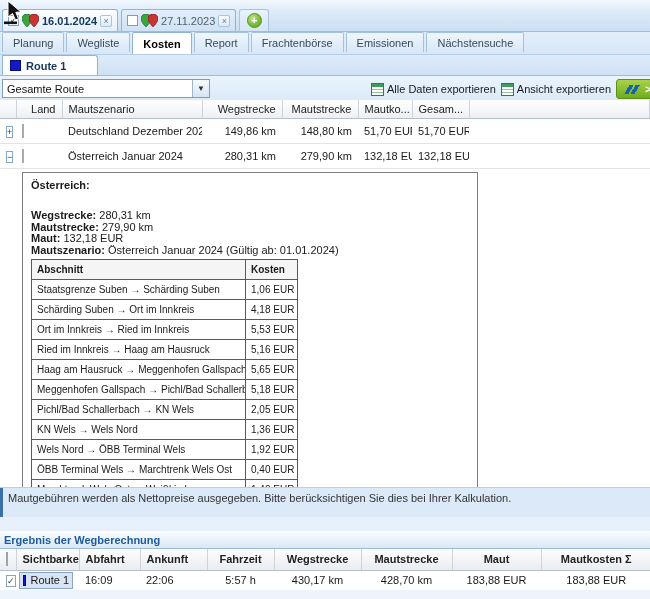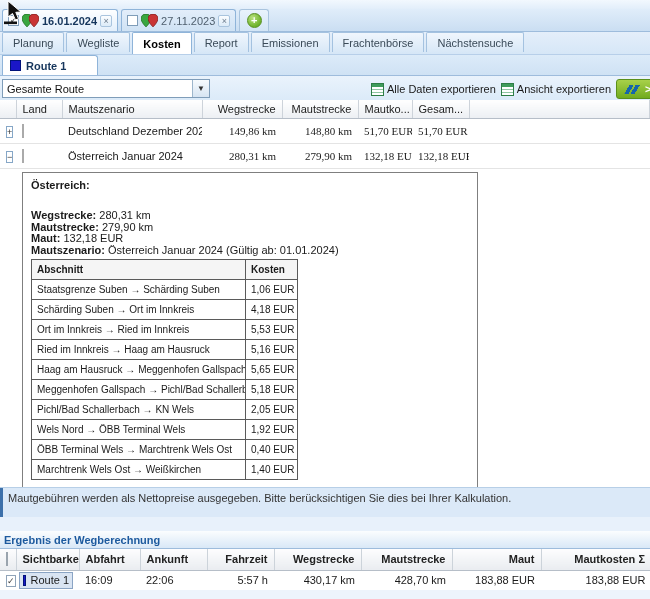--- a/index.html
+++ b/index.html
@@ -46,23 +46,23 @@
   .toll-btn { height:20px; display:flex; align-items:center; gap:5px; padding:0 9px; border:1px solid #5a8f1a; border-radius:3px; background:linear-gradient(#a8d14a,#71ab1e); color:#fff; font-weight:bold; }
   .toll-logo { display:inline-block; width:14px; height:9px; background:
       linear-gradient(105deg, transparent 0 2px, #1565ab 2px 6px, transparent 6px 8px, #1565ab 8px 12px, transparent 12px); transform:skewX(-18deg); }
 
   
   .main-area { position:absolute; top:100px; left:0; right:0; height:387px; background:#fff; overflow:hidden; }
   table { border-collapse:collapse; table-layout:fixed; }
   .toll-table { width:650px; }
   .toll-table th { height:18px; background:linear-gradient(#ffffff,#eceff3); border-bottom:1px solid #b6bec8; border-right:1px solid #cdd3da; font-weight:normal; color:#222; padding:0 6px; text-align:left; overflow:hidden; white-space:nowrap; }
   .toll-table th.r { text-align:right; }
-  .toll-table th.c { text-align:left; }
+  .toll-table th.c { text-align:right; }
   .toll-table td { height:25px; border-bottom:1px solid #e4e4e4; padding:0 6px; white-space:nowrap; overflow:hidden; }
-  .toll-table td.r { text-align:right;font-family:Liberation Serif, serif; }
+  .toll-table td.r { text-align:right; }
   .expander { width:11px; height:11px; border:1px solid #86a7c7; background:#fff; font-size:9px; line-height:9px; text-align:center; color:#333; margin:0 auto; }
   .flag { width:19px; height:12px; border:1px solid #aaa; margin:0 auto; }
   .flag-de { background:linear-gradient(#1a1a1a 0 33%, #d22 33% 66%, #fc0 66%); }
   .flag-at { background:linear-gradient(#d03438 0 33%, #fff 33% 66%, #d03438 66%); }
 
   
   .detail-panel { position:absolute; left:22px; top:72px; width:456px; height:330px; background:#fff; border:1px solid #7f7f7f; padding:6px 8px; overflow:hidden; }
   .detail-title { font-weight:bold; margin-bottom:19px; }
   .detail-line { line-height:11.6px; }
   .detail-line b { font-weight:bold; }
@@ -75,21 +75,21 @@
   .info-panel { position:absolute; top:487px; left:0; right:0; height:30px; background:#dbe9f8; border-top:1px solid #b7cfe7; padding:3px 6px 0 8px; }
   .info-panel::before { content:""; position:absolute; left:0; top:0; bottom:0; width:3px; background:#3c70aa; }
   .info-title { font-weight:bold; color:#000; }
   .info-body { color:#333; margin-top:1px; }
   .gap-band { position:absolute; top:517px; left:0; right:0; height:14px; background:#e8f1fb; }
   .result-bar { position:absolute; top:531px; left:0; right:0; height:18px; background:linear-gradient(#fbfdfe,#d9e8f7); border-bottom:1px solid #9ebcdc; display:flex; align-items:center; padding-left:4px; }
   .result-title { font-weight:bold; color:#1d5a9e; }
 
   .result-table { position:absolute; top:549px; left:0; width:652px; background:#fff; }
   .result-table th { height:21px; background:linear-gradient(#fdfdfe,#e9ecf0); border-bottom:1px solid #b6bec8; border-right:1px solid #ccd3da; font-weight:bold; color:#222; padding:0 6px; text-align:left; white-space:nowrap; overflow:hidden; }
-  .result-table th.r, .result-table td.r { text-align:right; }
+  .result-table th.r, .result-table td.r { text-align:center; }
   .result-table td { height:20px; padding:0 6px; white-space:nowrap; border-bottom:1px solid #e0e6ec; }
   .cb-small { width:12px; height:12px; border:1px solid #8fa3b8; background:#fff; font-size:9px; line-height:10px; text-align:center; color:#444; }
   .cb-header { width:11px; height:11px; border:1px solid #9aa4ae; background:#dfe3e8; }
   .route-cell { display:flex; align-items:center; gap:4px; background:#d9e4f2; border:1px solid #8aa4c4; height:17px; padding:0 3px; margin-left:-3px; }
   .route-cell .route-square { width:11px; height:11px; }
   .bottom-band { position:absolute; top:590px; left:0; right:0; height:9px; background:#edf4fc; }
 
   
   .cursor { position:absolute; left:4px; top:0; z-index:50; }
 </style>
@@ -130,22 +130,22 @@
     <div class="add-tab">
       <span class="plus-btn">+</span>
     </div>
   </div>
 
   <div class="nav-strip">
     <div class="nav-tab">Planung</div>
     <div class="nav-tab">Wegliste</div>
     <div class="nav-tab active">Kosten</div>
     <div class="nav-tab">Report</div>
+    <div class="nav-tab">Frachtenbörse</div>
     <div class="nav-tab">Emissionen</div>
-    <div class="nav-tab">Frachtenbörse</div>
     <div class="nav-tab">Nächstensuche</div>
   </div>
 
   <div class="route-strip">
     <div class="route-tab">
       <span class="route-square"></span>
       <span>Route 1</span>
     </div>
   </div>
 
@@ -251,20 +251,24 @@
             </tr>
         <tr>
               <td>Meggenhofen Gallspach → Pichl/Bad Schallerbach</td>
               <td>5,18 EUR</td>
             </tr>
         <tr>
               <td>Pichl/Bad Schallerbach → KN Wels</td>
               <td>2,05 EUR</td>
             </tr>
         <tr>
+              <td>KN Wels → Wels Nord</td>
+              <td>1,36 EUR</td>
+            </tr>
+        <tr>
               <td>Wels Nord → ÖBB Terminal Wels</td>
               <td>1,92 EUR</td>
             </tr>
         <tr>
               <td>ÖBB Terminal Wels → Marchtrenk Wels Ost</td>
               <td>0,40 EUR</td>
             </tr>
         <tr>
               <td>Marchtrenk Wels Ost → Weißkirchen</td>
               <td>1,40 EUR</td>

